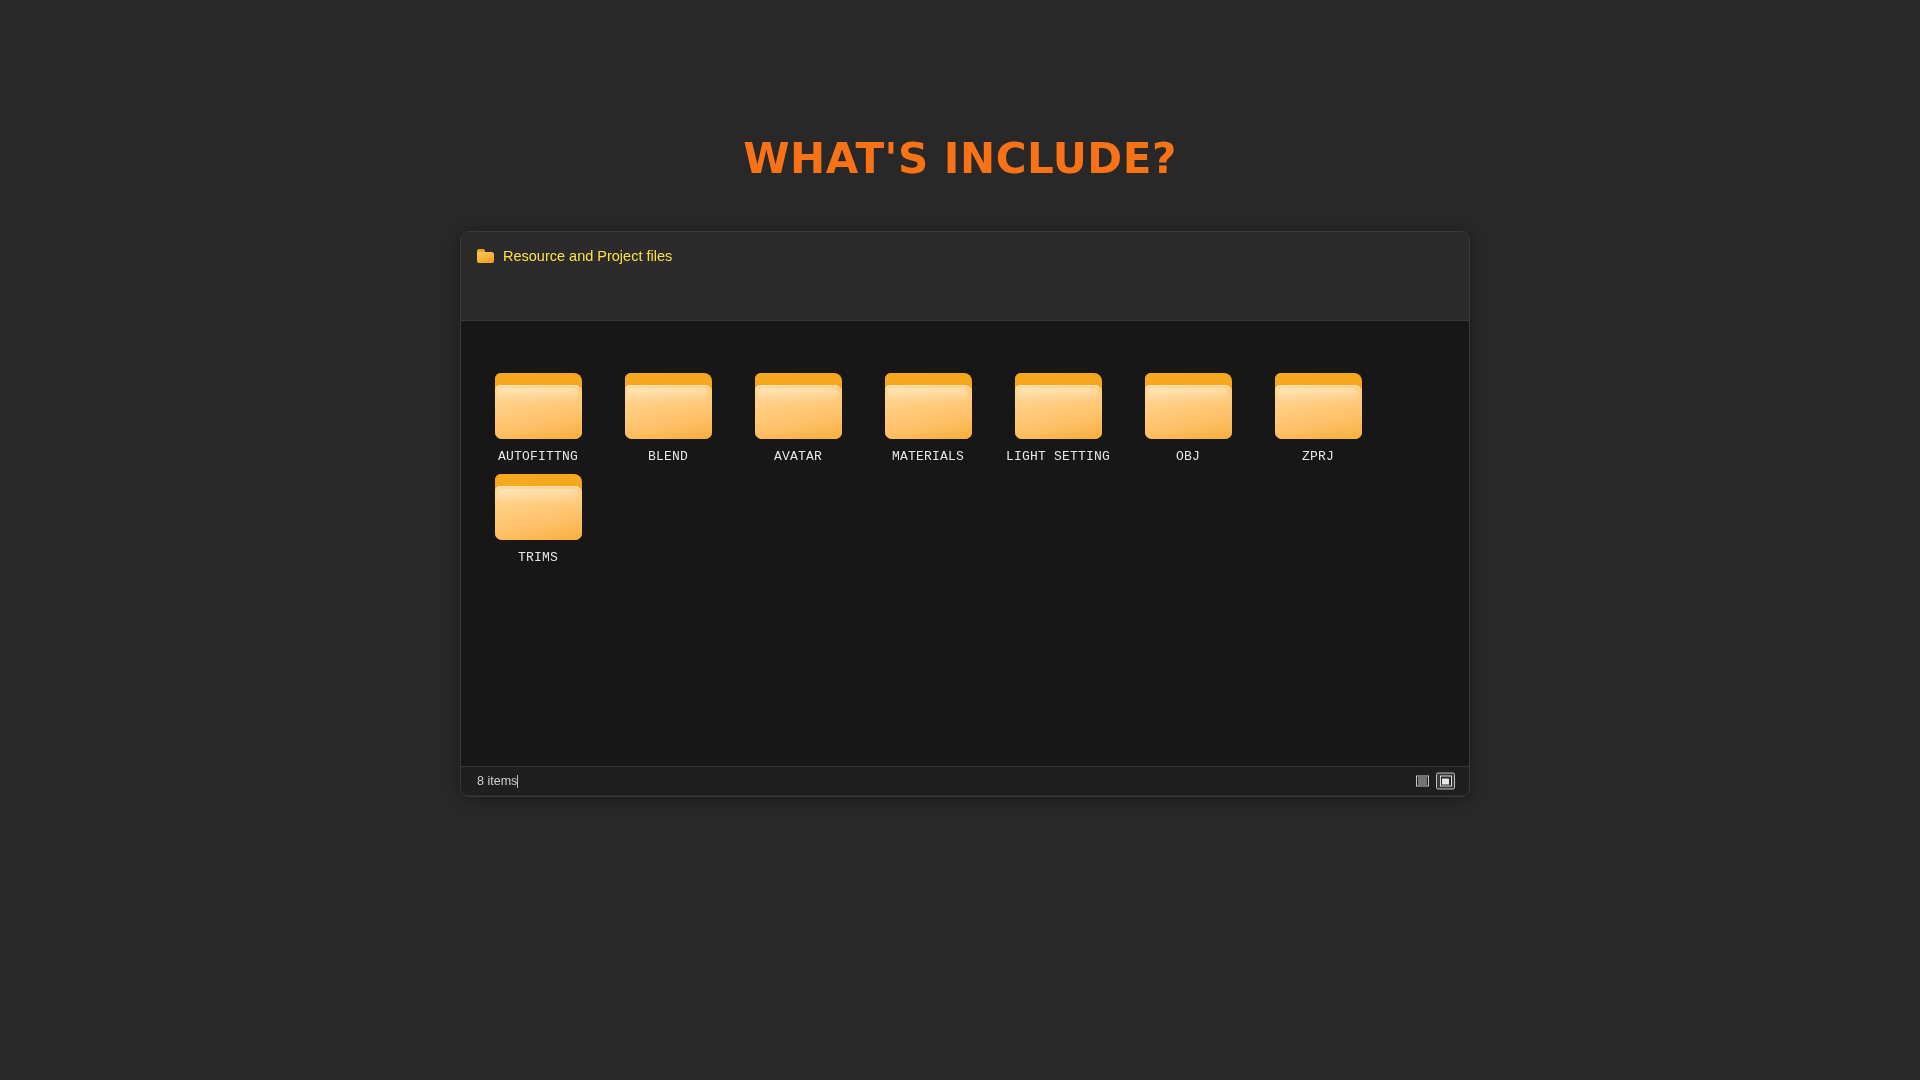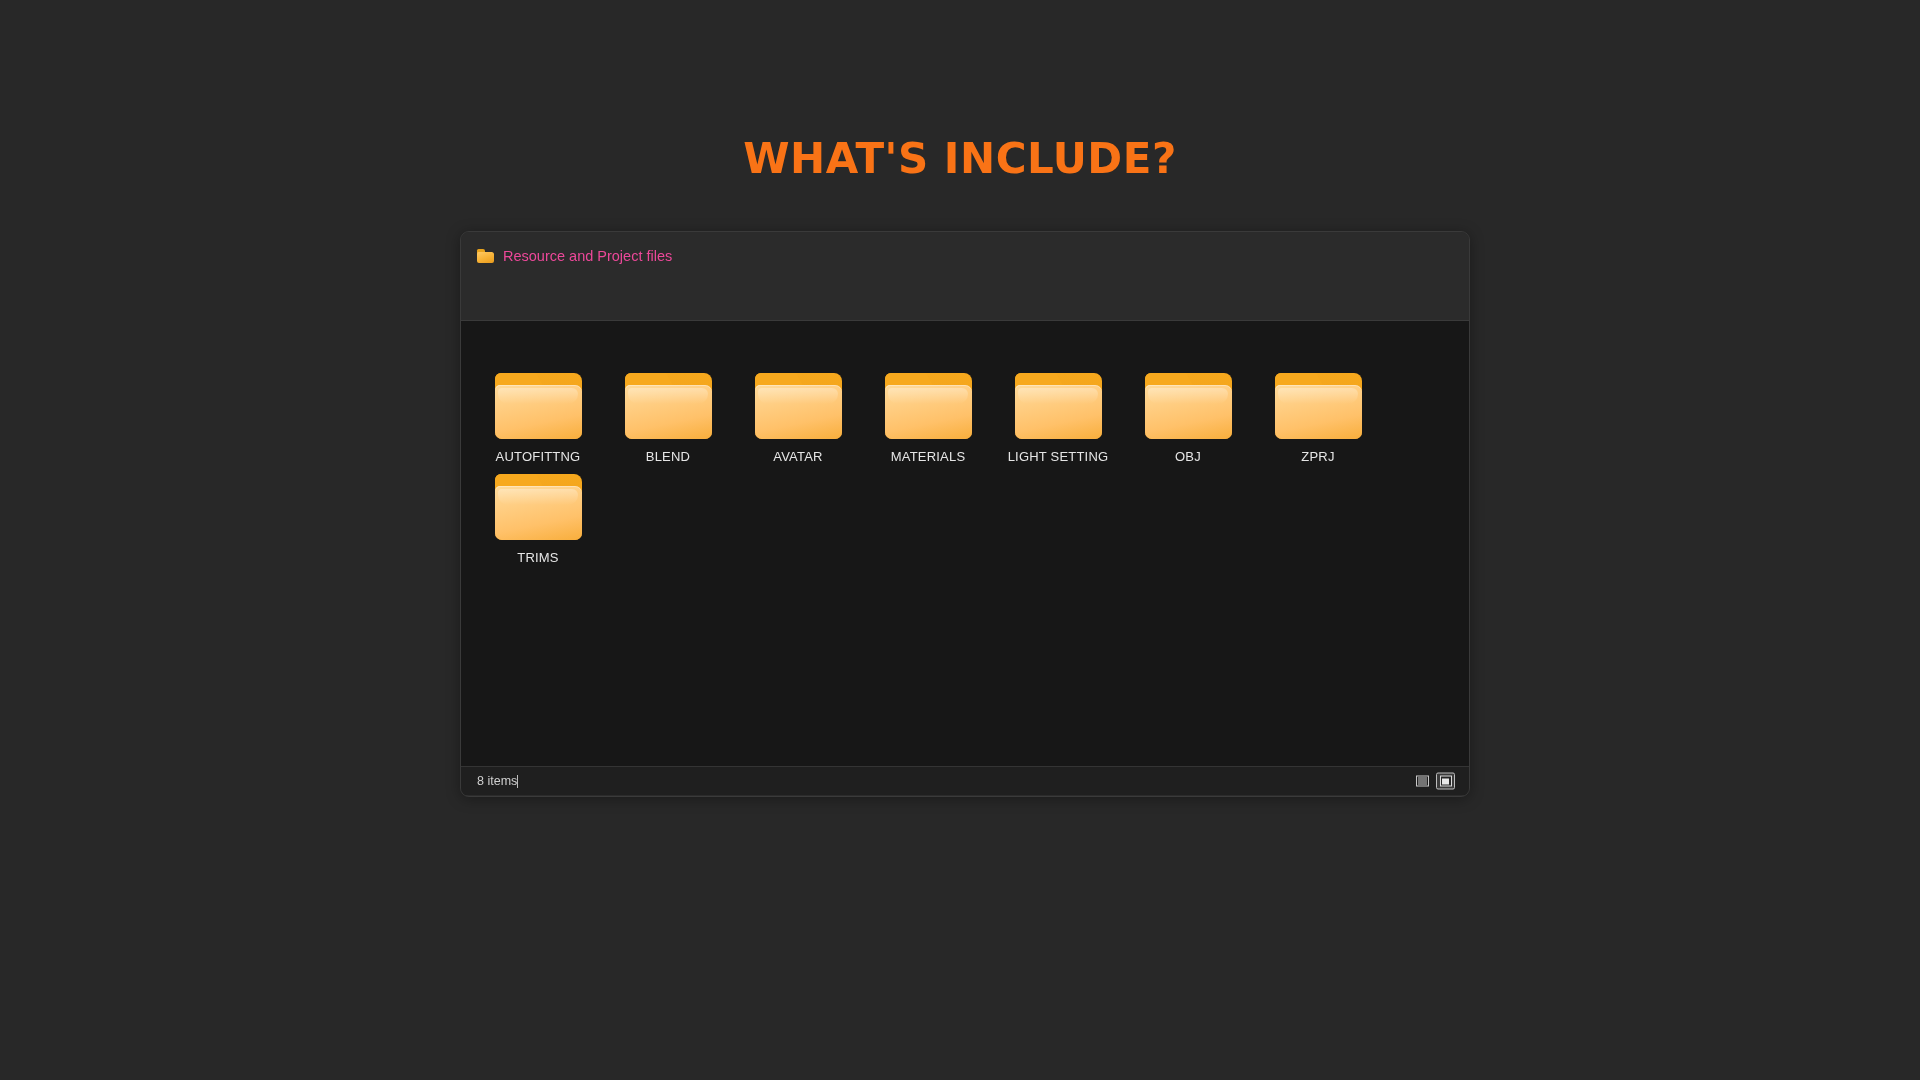--- a/index.html
+++ b/index.html
@@ -61,21 +61,21 @@
     padding-top: 6px;
   }
   .tab-item {
     display: flex;
     align-items: center;
     gap: 9px;
     padding: 4px 10px 4px 2px;
     border-radius: 5px;
   }
   .tab-label {
-    color: #ec4899;
+    color: #fde047;
     font-size: 14.5px;
     white-space: nowrap;
     font-family: "Liberation Sans", sans-serif;
   }
 
   
   .folder-mini {
     position: relative;
     width: 17px;
     height: 14px;
@@ -121,21 +121,21 @@
     align-items: center;
     border-radius: 4px;
   }
   .item-label {
     margin-top: 8px;
     color: #e6e6e6;
     font-size: 13px;
     letter-spacing: 0.2px;
     text-align: center;
     white-space: nowrap;
-    font-family: Liberation Sans, sans-serif;
+    font-family: Liberation Mono, monospace;
   }
 
   
   .folder-big {
     position: relative;
     width: 89px;
     height: 68px;
   }
   .folder-big .fb-back {
     position: absolute;

